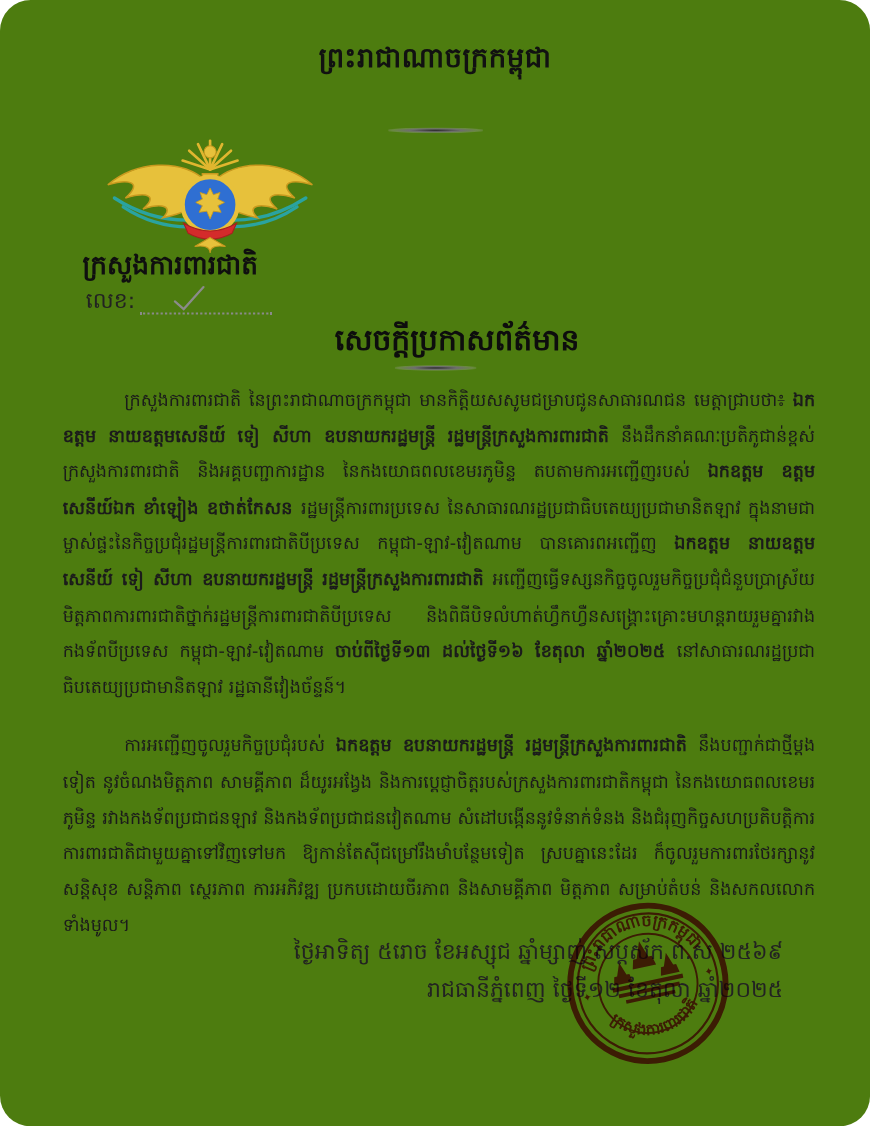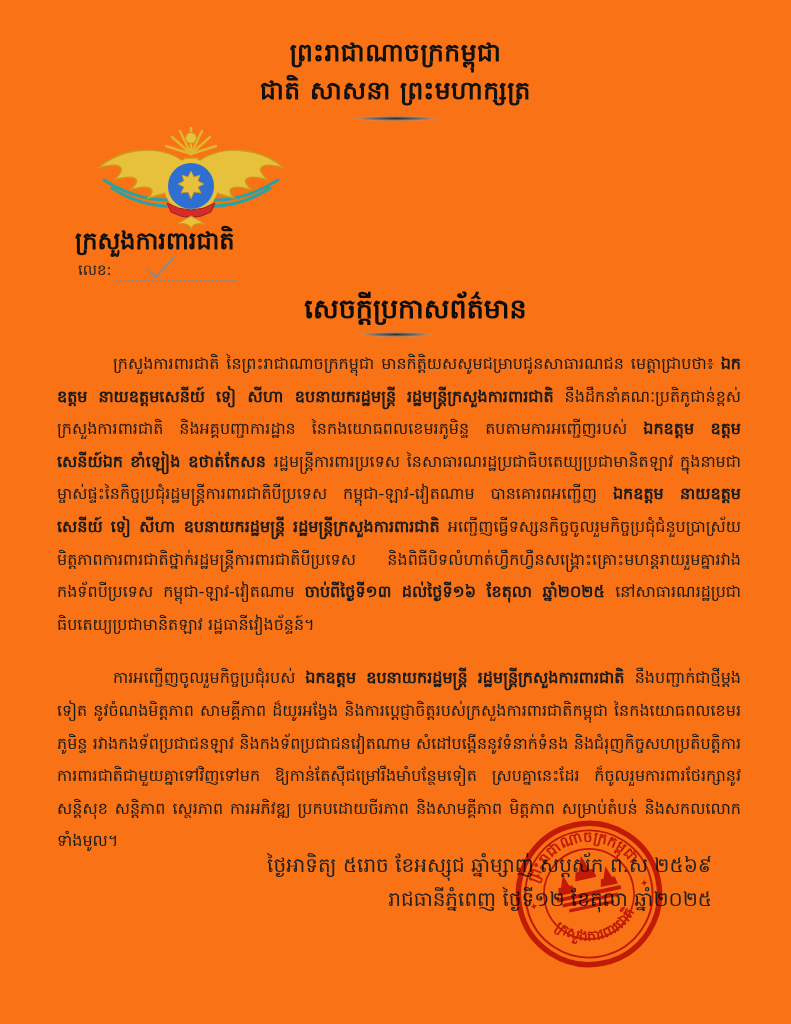--- a/index.html
+++ b/index.html
@@ -4,42 +4,43 @@
 <style>
   * { margin: 0; padding: 0; box-sizing: border-box; }
   html, body { background: #ffffff; }
   body { font-family: "DejaVu Sans", "Liberation Serif", sans-serif; color: #1c1c1c; }
 
   .page {
     position: relative;
     width: 791px;
     height: 1024px;
     margin: 0 auto;
-    background: #f97316;
+    background: #4d7c0f;
     overflow: hidden;
+    border-radius: 28px;
   }
 
   
   .nat-header { position: absolute; top: 34px; left: 0; width: 100%; text-align: center; }
   .nat-line { font-weight: 700; font-size: 25px; line-height: 38px; color: #111; letter-spacing: 0.5px; }
 
   .ornament {
     position: absolute; left: 50%; transform: translateX(-50%);
     width: 86px; height: 5px; border-radius: 3px;
     background: radial-gradient(ellipse at center, #2b2b2b 0%, #6e6e6e 38%, rgba(160,160,160,0.35) 65%, rgba(255,255,255,0) 80%);
   }
   .ornament.header-div { top: 116px; }
   .ornament.title-div  { top: 332px; width: 74px; }
 
   
   .emblem { position: absolute; left: 90px; top: 124px; width: 202px; height: 106px; }
 
   
   .ministry-name { position: absolute; left: 75px; top: 226px; font-weight: 700; font-size: 24px; color: #0f0f0f; }
-  .number-row { position: absolute; left: 78px; top: 260px; font-size: 15px; color: #222; display: flex; align-items: flex-start; }
+  .number-row { position: absolute; left: 78px; top: 260px; font-size: 20px; color: #222; display: flex; align-items: center; }
   .dotted-line {
     display: inline-block; width: 120px; height: 22px; margin-left: 4px;
     border-bottom: 2px dotted #8a8a8a; position: relative;
   }
   .check-mark { position: absolute; left: 28px; top: -6px; width: 34px; height: 26px; }
 
   
   .doc-title { position: absolute; top: 292px; left: 0; width: 100%; text-align: center;
     font-weight: 700; font-size: 27px; color: #0d0d0d; padding-left: 40px; }
 
@@ -63,21 +64,20 @@
     mix-blend-mode: multiply; opacity: 0.92;
   }
 </style>
 </head>
 <body>
 
 <div class="page">
 
   <div class="nat-header">
     <div class="nat-line">ព្រះរាជាណាចក្រកម្ពុជា</div>
-    <div class="nat-line">ជាតិ សាសនា ព្រះមហាក្សត្រ</div>
   </div>
   <div class="ornament header-div"></div>
 
   <svg class="emblem" viewBox="0 0 202 106" aria-hidden="true">
     <g>
       <g stroke="#e0b62f" stroke-width="2.4" stroke-linecap="round">
         <line x1="101" y1="30" x2="101" y2="4"></line>
         <line x1="101" y1="30" x2="90" y2="7"></line>
         <line x1="101" y1="30" x2="112" y2="7"></line>
         <line x1="101" y1="30" x2="82" y2="13"></line>

